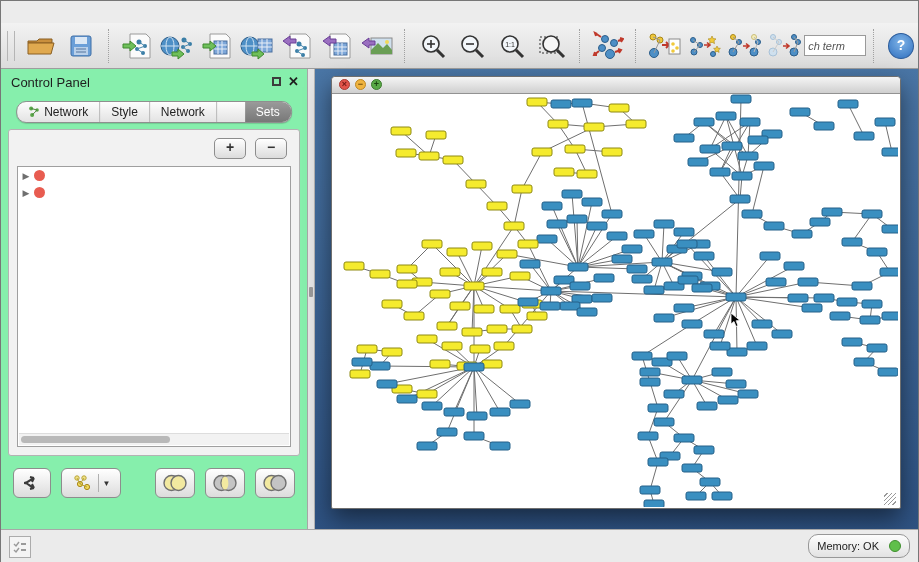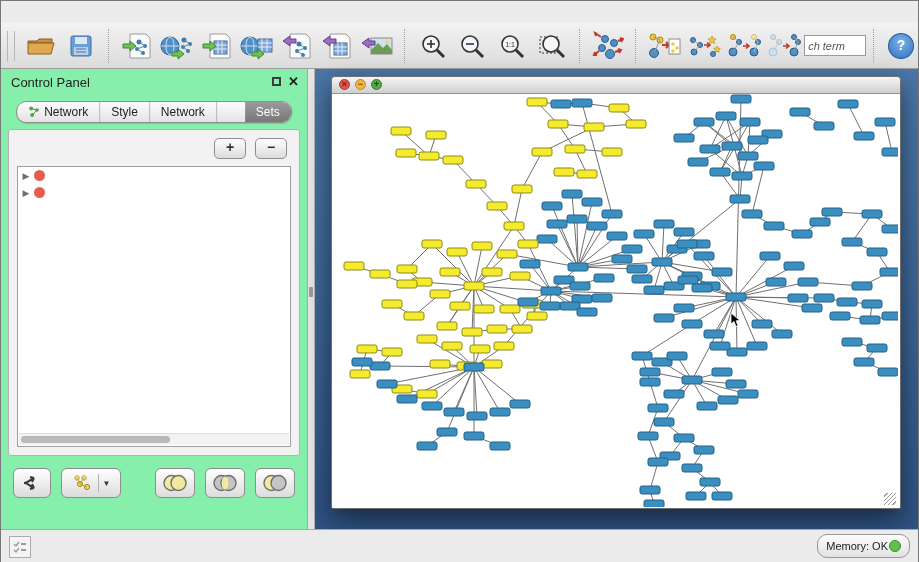--- a/index.html
+++ b/index.html
@@ -80,21 +80,21 @@
   .iw-canvas{position:relative;width:566px;height:413px;background:#fff;overflow:hidden;border-radius:0 0 2px 2px;}
   .resize-grip{position:absolute;right:2px;bottom:2px;width:12px;height:12px;
     background:repeating-linear-gradient(135deg,transparent 0 2px,#9a9a9a 2px 3px);}
   .cursor{position:absolute;left:398px;top:218px;width:11px;height:16px;pointer-events:none;}
 
   
   .statusbar{position:absolute;left:0;top:528px;width:100%;height:34px;background:#ebebeb;border-top:1px solid #a8a8a8;box-sizing:border-box;}
   .task-icon{position:absolute;left:8px;top:6px;width:20px;height:20px;border:1px solid #ababab;background:#f4f4f4;
     display:flex;align-items:center;justify-content:center;}
   .memory-btn{position:absolute;right:8px;top:4px;height:22px;padding:0 8px;border:1px solid #979797;border-radius:10px;
-    background:linear-gradient(#fdfdfd,#e2e2e2);font-size:11px;color:#222;display:flex;align-items:center;gap:1px;margin-left:15px;}
+    background:linear-gradient(#fdfdfd,#e2e2e2);font-size:11px;color:#222;display:flex;align-items:center;gap:10px;margin-left:15px;}
   .mem-dot{width:12px;height:12px;border-radius:50%;background:#5fbf4a;border:1px solid #3f8f2e;box-sizing:border-box;}
 </style>
 </head>
 <body>
 
 <div class="app">
 
 
   <div class="toolbar">
     <div class="tb-handle"></div>

